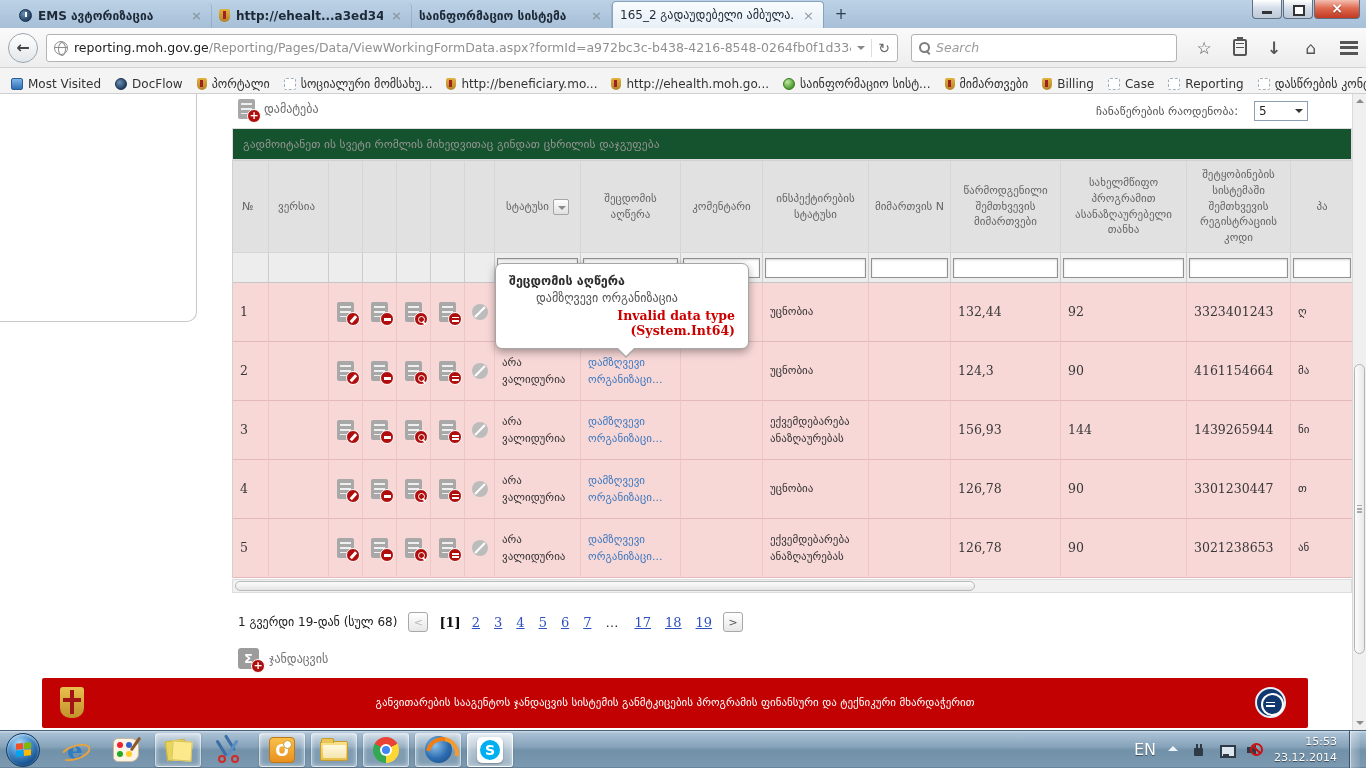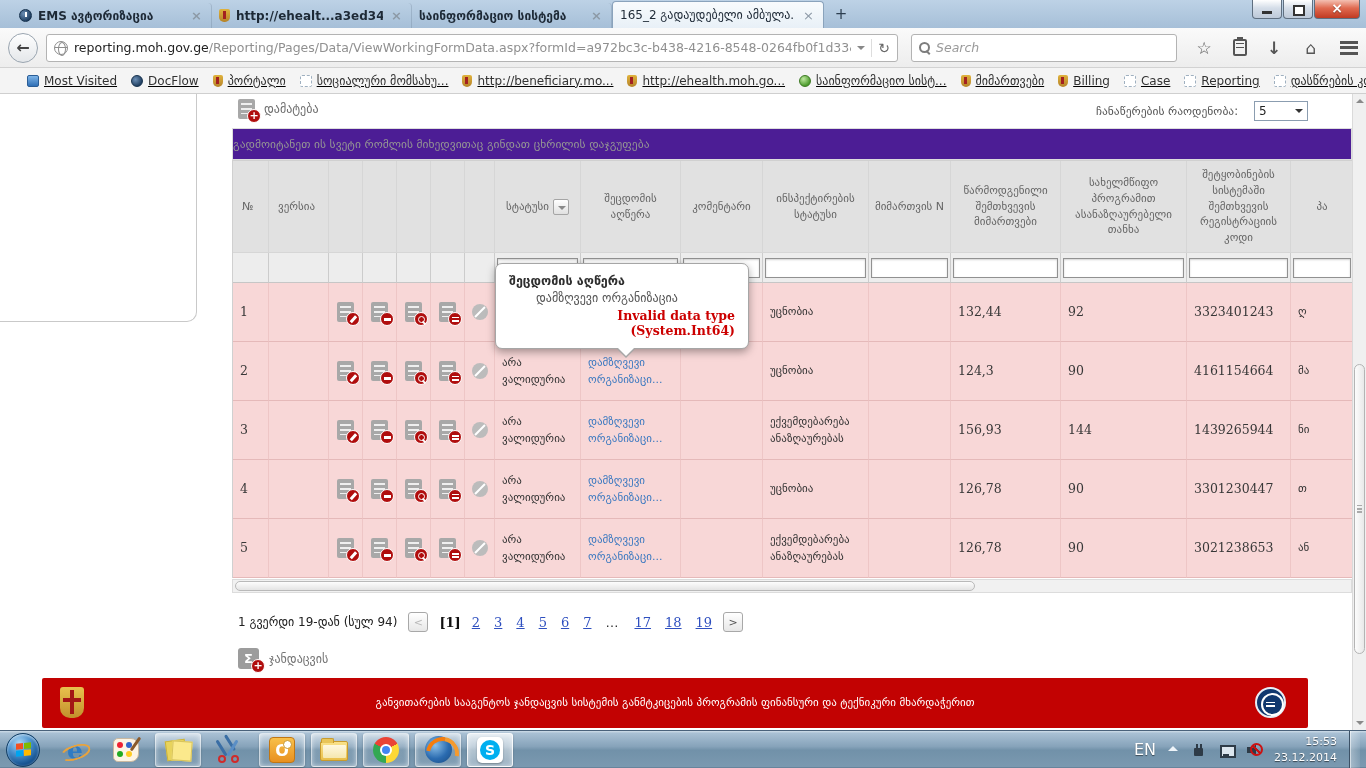--- a/index.html
+++ b/index.html
@@ -47,21 +47,21 @@
   #searchinput { border:none; outline:none; flex:1; font-family:"DejaVu Sans",sans-serif; font-size:12.5px; color:#444; background:transparent; }
   #searchinput::placeholder { font-style:italic; color:#9a9a9a; }
   .tbicon { margin-left:17px; color:#555; font-size:17px; width:20px; text-align:center; flex:none; }
   .clipboard { width:14px; height:17px; border:2px solid #555; border-radius:2px; position:relative; margin-left:19px; flex:none; }
   .clipboard::before { content:""; position:absolute; left:2px; top:-4px; width:6px; height:3px; background:#555; }
   .clipboard::after { content:""; position:absolute; left:1px; top:2px; width:8px; height:7px; background:repeating-linear-gradient(180deg,#555 0 1.5px,transparent 1.5px 4px); }
   .dl { font-weight:bold; }
   .menu3 { width:18px; height:14px; margin-left:19px; background:repeating-linear-gradient(180deg,#555 0 3px,transparent 3px 5.5px); flex:none; }
 
   
-  #bmbar { height:26px; background:#f4f4f4; border-bottom:1px solid #cfcfcf; display:flex; align-items:center; padding:0 20px;text-decoration:underline; }
+  #bmbar { height:26px; background:#f4f4f4; border-bottom:1px solid #cfcfcf; display:flex; align-items:flex-end; padding:0 4px; }
   .bm { display:flex; align-items:center; gap:5px; padding:2px 7px; font-size:12px; color:#333; white-space:nowrap; }
   .bi { width:12px; height:12px; flex:none; position:relative; }
   .bi-blue { background:linear-gradient(#7db4e8,#2f6fb5); border-radius:2px; border:1px solid #2a5d96; }
   .bi-clock { border-radius:50%; background:radial-gradient(circle at 35% 35%, #6c8fb5, #1d3c5e 75%); border:1px solid #16314d; }
   .bi-emblem { background:linear-gradient(#e0b23c,#b5832a); border-radius:2px 2px 5px 5px; width:10px; }
   .bi-emblem::after { content:""; position:absolute; left:3px; top:2px; width:3px; height:7px; background:#a32020; }
   .bi-dashed { border:1px dashed #9fb0c0; border-radius:2px; background:#fff; }
   .bi-green { border-radius:50%; background:radial-gradient(circle at 35% 30%, #bfe8a0, #4d9c2e 70%); border:1px solid #3c7a22; }
 
   
@@ -78,21 +78,21 @@
   .b-view::before { content:""; position:absolute; left:2.5px; top:2.5px; width:5px; height:5px; border:1.5px solid #fff; border-radius:50%; }
   .b-view::after { content:""; position:absolute; left:8px; top:7.5px; width:2px; height:4px; background:#fff; transform:rotate(-45deg); }
   .b-lines::after { content:""; position:absolute; left:3px; top:3.5px; width:7px; height:6px; background:repeating-linear-gradient(180deg,#fff 0 1.5px,transparent 1.5px 3.2px); }
   .slash-ic { width:16px; height:16px; border-radius:50%; background:#bcbcbc; position:relative; }
   .slash-ic::after { content:""; position:absolute; left:7px; top:1px; width:2px; height:14px; background:#fff; transform:rotate(45deg); }
 
   #records { position:absolute; left:1096px; top:7px; display:flex; align-items:center; gap:16px; font-size:11.5px; color:#555; }
   #recsel { width:54px; height:20px; border:1px solid #8b9db0; background:#fff; display:flex; align-items:center; justify-content:space-between; padding:0 4px; font-size:12px; color:#222; }
   #recsel .caret { width:0; height:0; border:4px solid transparent; border-top-color:#333; margin-top:4px; }
 
-  #groupbar { position:absolute; left:232px; top:34px; width:1120px; height:32px; background:#4c1d95; border:1px solid #ddd; display:flex; align-items:center; color:#949494; font-size:11.5px; }
+  #groupbar { position:absolute; left:232px; top:34px; width:1120px; height:32px; background:#14532d; border:1px solid #ddd; display:flex; align-items:center; padding-left:10px; color:#949494; font-size:11.5px; }
 
   #grid { position:absolute; left:232px; top:66px; width:1121px; display:grid;
     grid-template-columns:36px 60px 34px 34px 34px 34px 30px 86px 100px 82px 106px 82px 110px 126px 104px 63px;
     grid-template-rows:92px 30px repeat(5,59px);
     border-left:1px solid #d0d0d0; border-top:1px solid #d0d0d0; overflow:hidden; }
   .gc { border-right:1px solid #d6d6d6; border-bottom:1px solid #d6d6d6; overflow:hidden; }
   .hc { background:#e1e1e1; color:#666; font-size:11px; display:flex; align-items:center; justify-content:center; text-align:center; padding:4px 3px; gap:4px; line-height:1.45; }
   .hc.left { justify-content:flex-start; text-align:left; padding-left:9px; }
   .hfilter { width:16px; height:16px; background:linear-gradient(#fff,#e0e0e0); border:1px solid #a5a5a5; border-radius:2px; position:relative; flex:none; }
   .hfilter::after { content:""; position:absolute; left:4px; top:6px; width:0; height:0; border:4px solid transparent; border-top-color:#8a8a8a; }
@@ -572,21 +572,21 @@
     </div>
 
     <div id="tooltip">
       <div class="tt-title">შეცდომის აღწერა</div>
       <div class="tt-org">დამზღვევი ორგანიზაცია</div>
       <div class="tt-err">Invalid data type (System.Int64)</div>
       <div class="tt-arrow"></div>
     </div>
 
     <div id="pagination">
-      <span class="pinfo">1 გვერდი 19-დან (სულ 94)</span>
+      <span class="pinfo">1 გვერდი 19-დან (სულ 68)</span>
       <span class="pbtn disabled">&lt;</span>
       <span class="pcur">[1]</span>
       <span id="pages" style="display:flex;gap:14px;align-items:center;">
           <a class="plink">2</a>
           <a class="plink">3</a>
           <a class="plink">4</a>
           <a class="plink">5</a>
           <a class="plink">6</a>
           <a class="plink">7</a>
           <span class="pdots">…</span>

